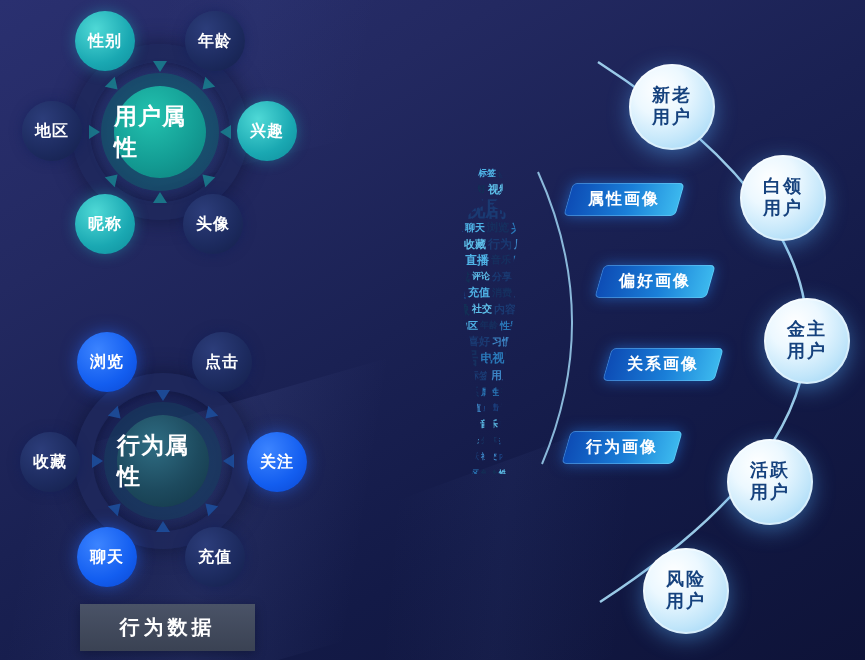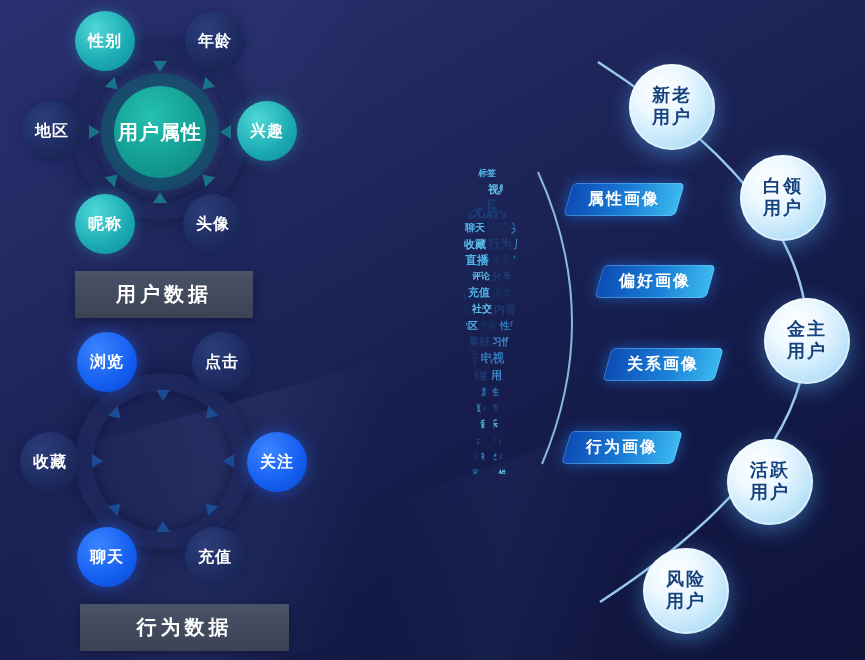--- a/index.html
+++ b/index.html
@@ -18,21 +18,21 @@
 
   
   .ring{position:absolute;width:140px;height:140px;border-radius:50%;
     border:18px solid rgba(30,40,92,.85);
     box-shadow:0 0 22px rgba(10,15,45,.6), inset 0 0 14px rgba(10,15,45,.6);}
   .ring.r1{left:72px;top:44px;}
   .ring.r2{left:75px;top:373px;}
 
   .hub-center{position:absolute;width:92px;height:92px;border-radius:50%;z-index:4;
     display:flex;align-items:center;justify-content:center;
-    font-size:20px;font-weight:bold;color:#fff;letter-spacing:1px;}
+    font-size:23px;font-weight:bold;color:#fff;letter-spacing:1px;}
   .hub-center.teal{left:114px;top:86px;
     background:radial-gradient(circle at 40% 32%,#23c2af 0%,#149e95 55%,#0c7f7c 100%);
     box-shadow:0 0 0 13px rgba(16,95,110,.55),0 0 28px rgba(25,160,165,.30);}
   .hub-center.slate{left:117px;top:415px;
     background:radial-gradient(circle at 40% 32%,#2f6d83 0%,#1d4a5e 55%,#123546 100%);
     box-shadow:0 0 0 13px rgba(22,62,95,.55),0 0 24px rgba(30,90,130,.25);}
 
   .arrows{position:absolute;width:0;height:0;z-index:3;}
   .arrows.aw1{left:160px;top:132px;}
   .arrows.aw2{left:163px;top:461px;}
@@ -59,21 +59,21 @@
     box-shadow:0 0 12px rgba(15,30,90,.55);}
   .sat.blue{background:radial-gradient(circle at 35% 30%,#3c84ff 0%,#135ef0 60%,#0b47d0 100%);
     box-shadow:0 0 16px rgba(40,110,255,.5);}
 
   
   .caption{position:absolute;display:flex;align-items:center;justify-content:center;z-index:4;
     background:linear-gradient(180deg,#4a5367 0%,#3a4253 100%);
     color:#fff;font-size:20px;font-weight:bold;letter-spacing:4px;
     box-shadow:0 3px 10px rgba(5,10,30,.4);}
   .caption.c1{left:75px;top:271px;width:178px;height:47px;}
-  .caption.c2{left:80px;top:604px;width:209px;height:47px;}
+  .caption.c2{left:80px;top:604px;width:175px;height:47px;}
 
   
   .big-arrow{position:absolute;left:282px;top:281px;width:152px;height:60px;z-index:4;
     background:linear-gradient(180deg,#8cb4f0 0%,#4f7cd9 50%,#3a5fc0 100%);
     clip-path:polygon(0 28%,66% 28%,66% 0,100% 50%,66% 100%,66% 72%,0 72%);}
   .big-arrow span{position:absolute;left:0;top:50%;transform:translateY(-50%);
     width:70%;text-align:center;color:#fff;font-size:20px;font-weight:bold;letter-spacing:2px;}
 
   
   .figure{position:absolute;left:436px;top:165px;width:106px;height:312px;z-index:2;
@@ -135,33 +135,33 @@
   </div>
   <div class="hub-center teal">用户属性</div>
 
   <div class="sat teal" style="left:75px;top:11px;">性别</div>
   <div class="sat dark" style="left:185px;top:11px;">年龄</div>
   <div class="sat dark" style="left:22px;top:101px;">地区</div>
   <div class="sat teal" style="left:237px;top:101px;">兴趣</div>
   <div class="sat teal" style="left:75px;top:194px;">昵称</div>
   <div class="sat dark" style="left:183px;top:194px;">头像</div>
 
-  <div class="caption c1">用户数据</div>
 
   <div class="ring r2"></div>
   <div class="arrows aw2">
     <i class="a0"></i>
     <i class="a45"></i>
     <i class="a90"></i>
     <i class="a135"></i>
     <i class="a180"></i>
     <i class="a225"></i>
     <i class="a270"></i>
     <i class="a315"></i>
   </div>
+  <div class="hub-center slate">行为属性</div>
 
   <div class="sat blue" style="left:77px;top:332px;">浏览</div>
   <div class="sat dark" style="left:192px;top:332px;">点击</div>
   <div class="sat dark" style="left:20px;top:432px;">收藏</div>
   <div class="sat blue" style="left:247px;top:432px;">关注</div>
   <div class="sat blue" style="left:77px;top:527px;">聊天</div>
   <div class="sat dark" style="left:185px;top:527px;">充值</div>
 
   <div class="caption c2">行为数据</div>
 

